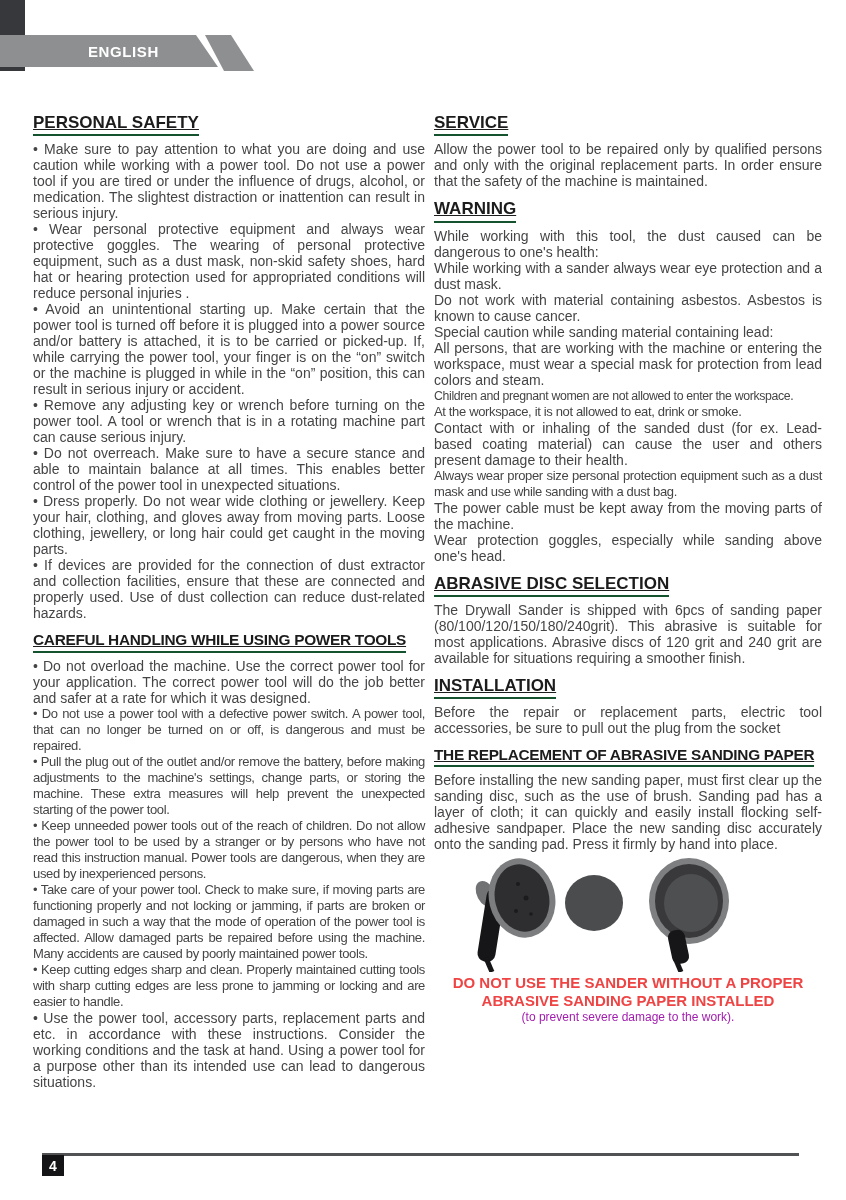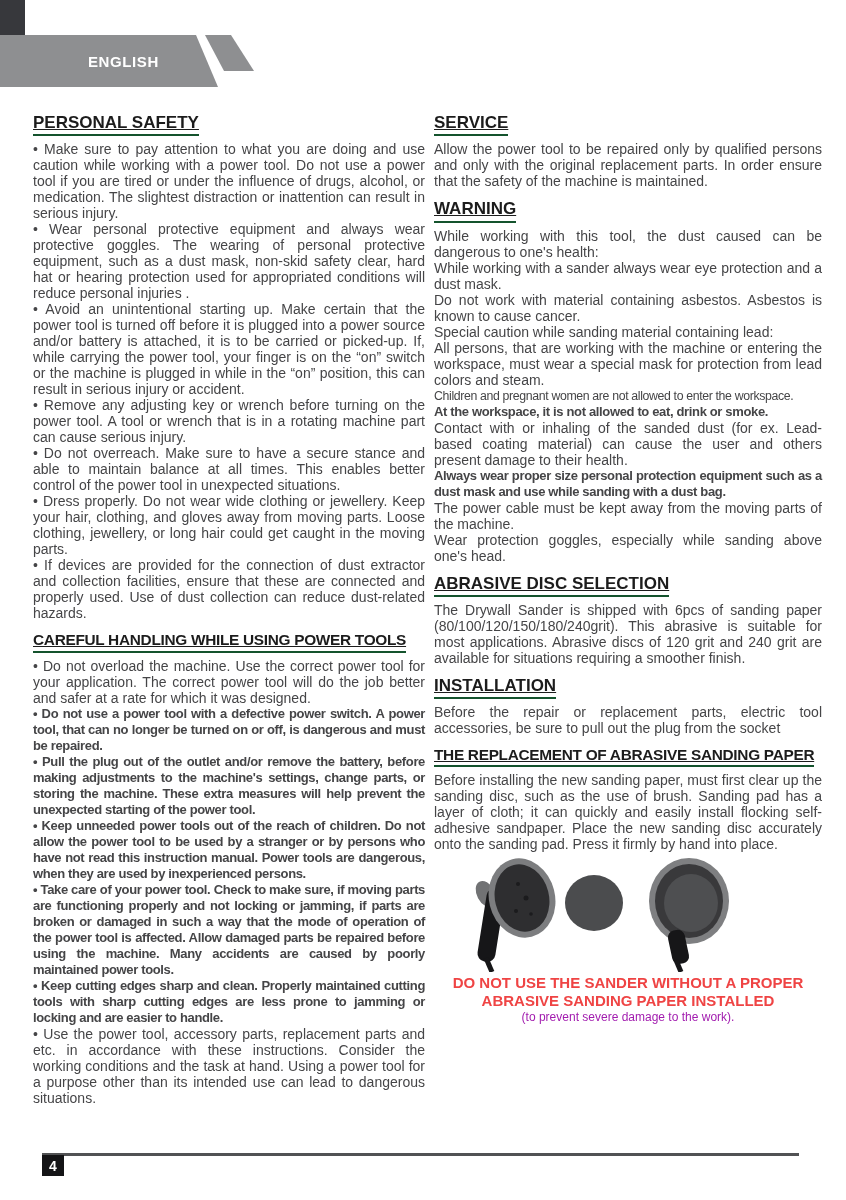--- a/index.html
+++ b/index.html
@@ -5,39 +5,39 @@
   html,body { margin:0; padding:0; background:#e8e8e8; }
   .page {
     position:relative; width:846px; height:1200px; margin:0 auto;
     background:#ffffff; overflow:hidden;
     font-family:"Liberation Sans","DejaVu Sans",sans-serif;
     color:#454547;
   }
   
   .edge-bar { position:absolute; left:0; top:0; width:25px; height:71px; background:#37383c; }
   .banner {
-    position:absolute; left:0; top:35px; width:218px; height:52px; background:#8e8f91;
+    position:absolute; left:0; top:35px; width:218px; height:32px; background:#8e8f91;
     clip-path:polygon(0 0, 196px 0, 218px 100%, 0 100%);
     display:flex; align-items:center;
   }
   .banner-label { margin-left:88px; color:#ffffff; font-weight:bold; font-size:15px; letter-spacing:.6px; }
   .banner-tail {
     position:absolute; left:200px; top:35px; width:54px; height:36px; background:#8e8f91;
     clip-path:polygon(5px 0, 31px 0, 54px 100%, 24px 100%);
   }
   
   .col { position:absolute; top:112px; }
   .col-left  { left:33px;  width:392px; }
   .col-right { left:434px; width:388px; }
   .hd { margin:9px 0 5px 0; font-size:17px; font-weight:bold; color:#1c1c1c; line-height:1.25; }
   .hd.first { margin-top:0; }
   .hd .u { display:inline-block; border-bottom:2px solid #14532d; padding-bottom:1px; white-space:nowrap;text-decoration:underline; }
   .hd.fit { font-size:15.4px; letter-spacing:-0.3px; }
   p.body { margin:0; font-size:14px; line-height:16px; text-align:justify; }
-  p.body.c  { font-size:13px;   letter-spacing:-0.35px;font-weight:bold; }
+  p.body.c  { font-size:13px;   letter-spacing:-0.35px; }
   p.body.xs { font-size:12.3px; letter-spacing:-0.35px; }
   
   .figure { margin-top:2px; }
   .figure svg { display:block; }
   .caption { text-align:center; margin-top:2px; }
   .caption .cap-bold { font-size:15px; font-weight:bold; color:#ef4444; line-height:17.5px; }
   .caption .cap-note { font-size:12px; color:#a21caf; line-height:17px; }
   
   .footer-line { position:absolute; left:42px; top:1153px; width:757px; height:3px; background:#515254; }
   .page-num {
@@ -53,21 +53,21 @@
 
   <div class="edge-bar"></div>
   <div class="banner">
     <span class="banner-label">ENGLISH</span>
   </div>
   <div class="banner-tail"></div>
 
   <div class="col col-left">
     <h2 class="hd first"><span class="u">PERSONAL SAFETY</span></h2>
     <p class="body">• Make sure to pay attention to what you are doing and use caution while working with a power tool. Do not use a power tool if you are tired or under the influence of drugs, alcohol, or medication. The slightest distraction or inattention can result in serious injury.</p>
-    <p class="body">• Wear personal protective equipment and always wear protective goggles. The wearing of personal protective equipment, such as a dust mask, non-skid safety clear, hard hat or hearing protection used for appropriated conditions will reduce personal injuries .</p>
+    <p class="body">• Wear personal protective equipment and always wear protective goggles. The wearing of personal protective equipment, such as a dust mask, non-skid safety shoes, hard hat or hearing protection used for appropriated conditions will reduce personal injuries .</p>
     <p class="body">• Avoid an unintentional starting up. Make certain that the power tool is turned off before it is plugged into a power source and/or battery is attached, it is to be carried or picked-up. If, while carrying the power tool, your finger is on the “on” switch or the machine is plugged in while in the “on” position, this can result in serious injury or accident.</p>
     <p class="body">• Remove any adjusting key or wrench before turning on the power tool. A tool or wrench that is in a rotating machine part can cause serious injury.</p>
     <p class="body">• Do not overreach. Make sure to have a secure stance and able to maintain balance at all times. This enables better control of the power tool in unexpected situations.</p>
     <p class="body">• Dress properly. Do not wear wide clothing or jewellery. Keep your hair, clothing, and gloves away from moving parts. Loose clothing, jewellery, or long hair could get caught in the moving parts.</p>
     <p class="body">• If devices are provided for the connection of dust extractor and collection facilities, ensure that these are connected and properly used. Use of dust collection can reduce dust-related hazards.</p>
 
     <h2 class="hd fit"><span class="u">CAREFUL HANDLING WHILE USING POWER TOOLS</span></h2>
     <p class="body">• Do not overload the machine. Use the correct power tool for your application. The correct power tool will do the job better and safer at a rate for which it was designed.</p>
     <p class="body c">• Do not use a power tool with a defective power switch. A power tool, that can no longer be turned on or off, is dangerous and must be repaired.</p>
     <p class="body c">• Pull the plug out of the outlet and/or remove the battery, before making adjustments to the machine's settings, change parts, or storing the machine. These extra measures will help prevent the unexpected starting of the power tool.</p>

